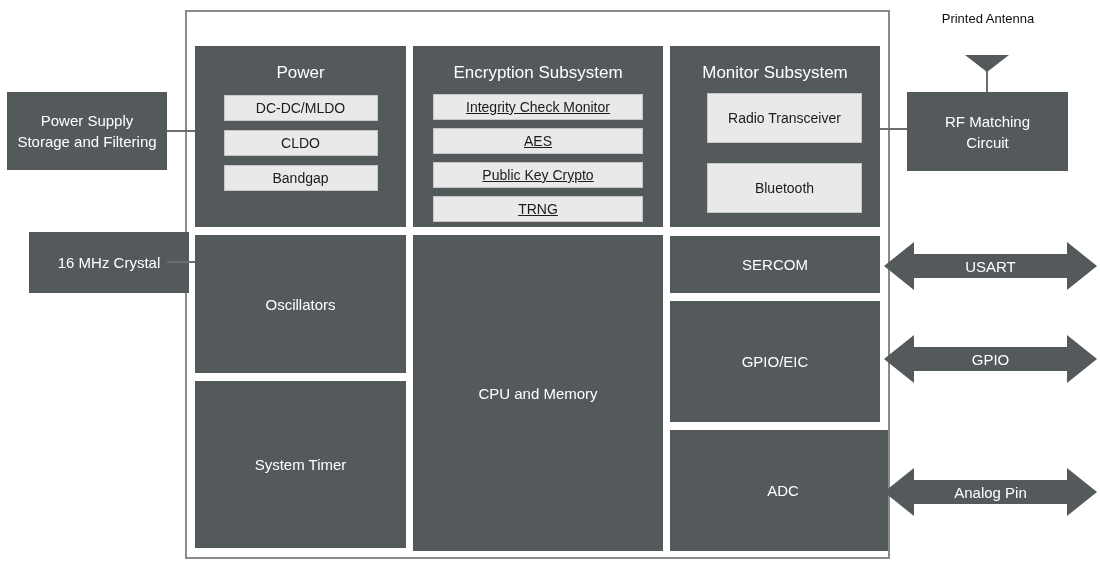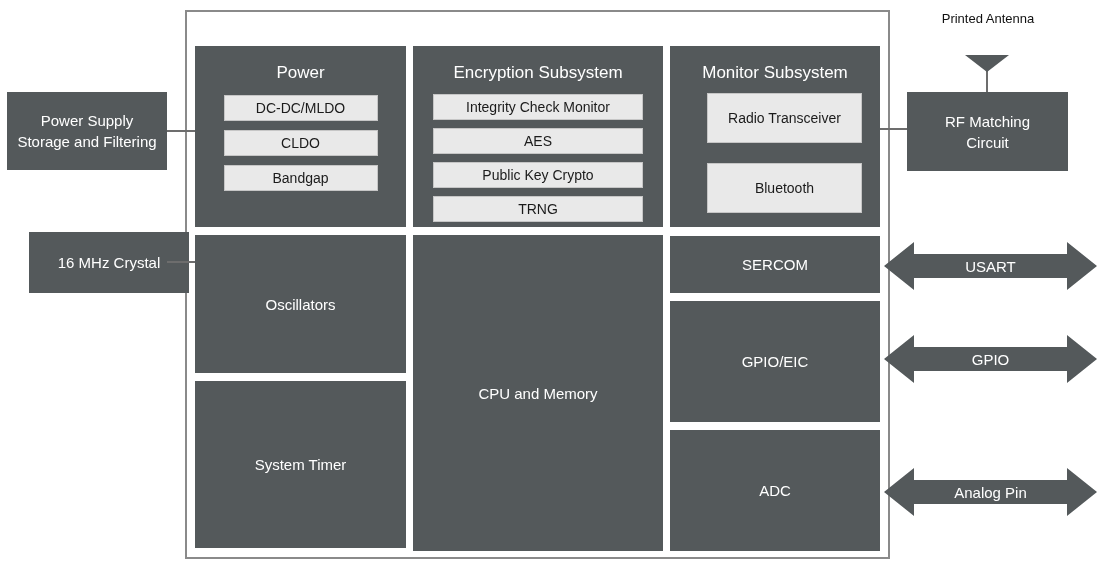--- a/index.html
+++ b/index.html
@@ -62,21 +62,21 @@
     font-size: 14px;
     display: flex;
     align-items: center;
     justify-content: center;
     box-sizing: border-box;
   }
   .items-power  { margin-top: 3px; gap: 9px; }
   .items-enc    { margin-top: 2px; gap: 8px; }
   .items-wless  { margin-top: 1px; gap: 20px; padding-left: 19px; }
   .item-power { width: 154px; height: 26px; }
-  .item-enc   { width: 210px; height: 26px; }
+  .item-enc   { width: 210px; height: 26px; text-decoration: underline; }
   .item-wless { width: 155px; height: 50px; }
 
   
   .hline { height: 2px; background: #6d6d6d; }
   .vline { width: 2px; background: #6d6d6d; }
 
   
   .ant-tri {
     width: 0; height: 0;
     border-left: 22px solid transparent;
@@ -148,21 +148,21 @@
   <div class="abs dark center-label" style="left:195px; top:235px; width:211px; height:138px;">Oscillators</div>
 
   <div class="abs dark center-label" style="left:195px; top:381px; width:211px; height:167px;">System Timer</div>
 
   <div class="abs dark center-label" style="left:413px; top:235px; width:250px; height:316px;">CPU and Memory</div>
 
   <div class="abs dark center-label" style="left:670px; top:236px; width:210px; height:57px;">SERCOM</div>
 
   <div class="abs dark center-label" style="left:670px; top:301px; width:210px; height:121px;">GPIO/EIC</div>
 
-  <div class="abs dark center-label" style="left:670px; top:430px; width:210px; height:121px;">ADC</div>
+  <div class="abs dark center-label" style="left:670px; top:430px; width:210px; height:121px;padding-left:8px;">ADC</div>
 
   <div class="abs dark center-label" style="left:7px; top:92px; width:160px; height:78px; padding:0 8px; box-sizing:border-box;">Power Supply Storage and Filtering</div>
 
   <div class="abs dark center-label" style="left:7px; top:232px; width:160px; height:61px;margin-left:22px;">16 MHz Crystal</div>
 
   <div class="abs dark center-label" style="left:907px; top:92px; width:161px; height:79px; padding:0 24px; box-sizing:border-box;">RF Matching Circuit</div>
 
   <div class="abs antenna-label">Printed Antenna</div>
   <div class="abs vline" style="left:986px; top:56px; height:36px;"></div>
   <div class="abs ant-tri" style="left:965px; top:55px;"></div>

